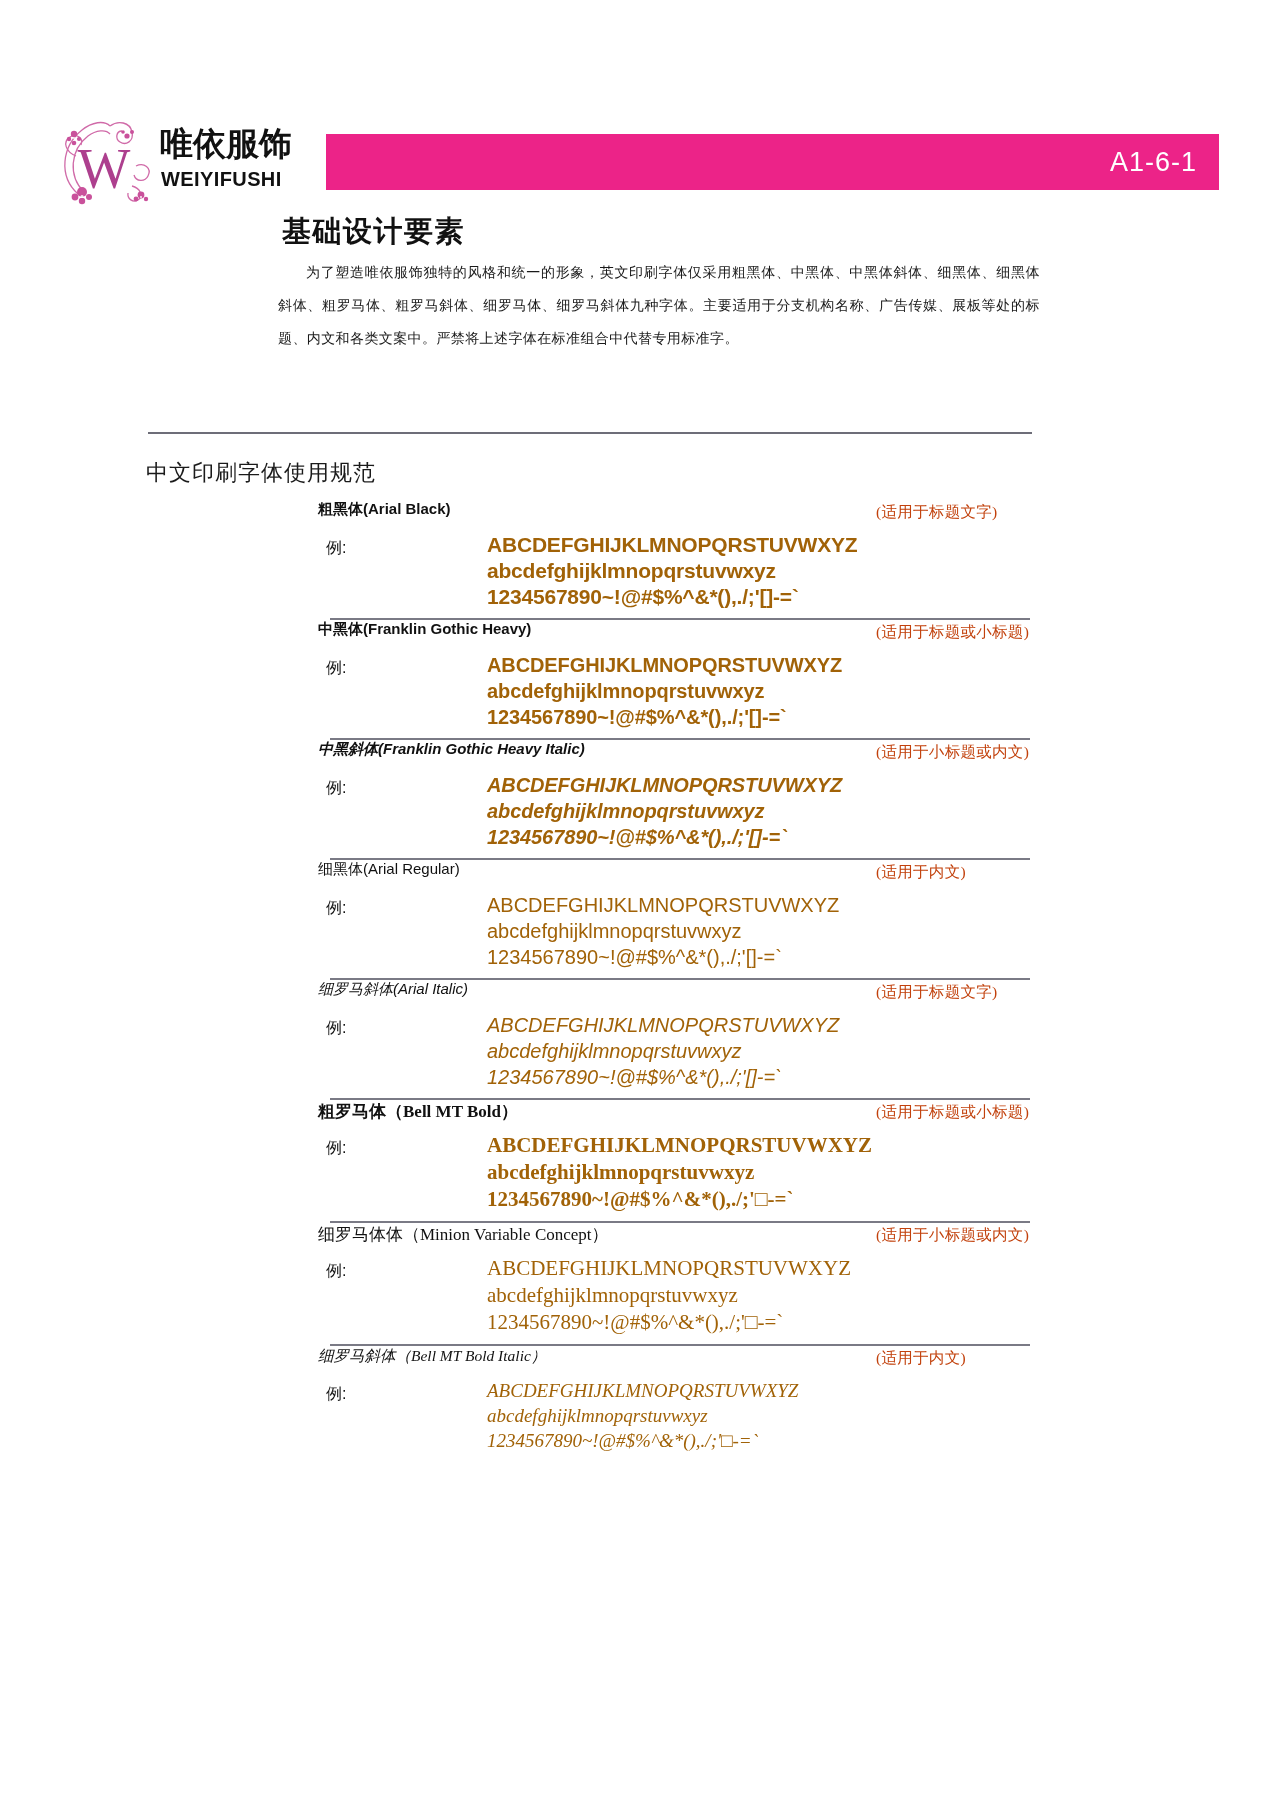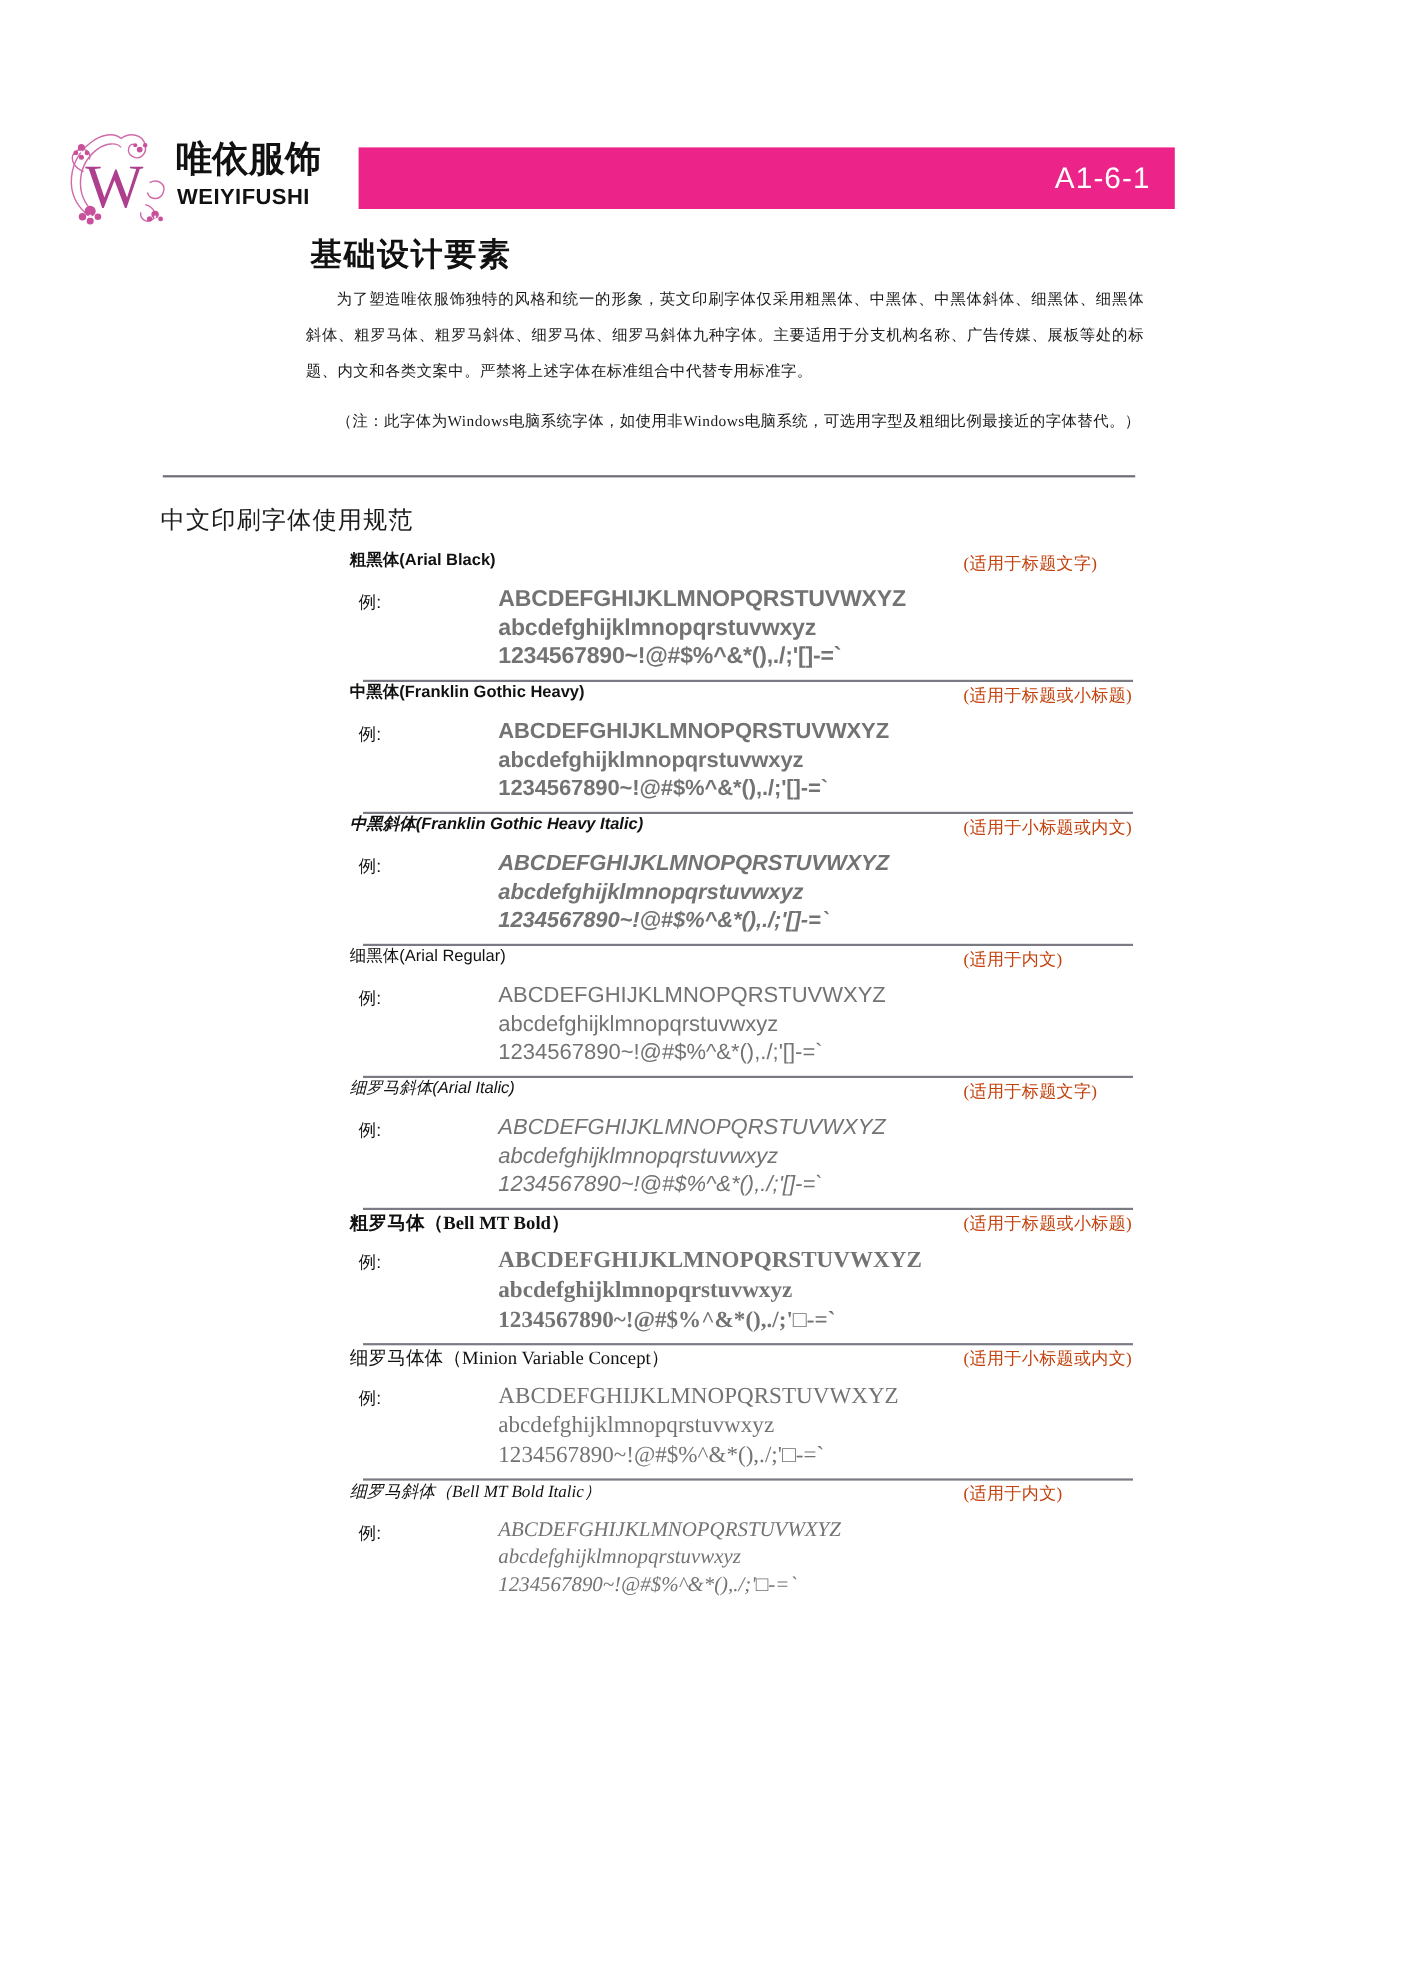--- a/index.html
+++ b/index.html
@@ -58,21 +58,21 @@
     font-size: 20px;
     font-weight: bold;
     letter-spacing: 0.4px;
     color: #111111;
     white-space: nowrap;
   }
   .pink-bar {
     position: absolute;
     left: 326px;
     top: 134px;
-    width: 742px;
+    width: 893px;
     height: 56px;
     background: #ec2388;
   }
   .page-code {
     position: absolute;
     right: 22px;
     top: 0;
     height: 56px;
     line-height: 56px;
     font-family: "Liberation Sans", "DejaVu Sans", sans-serif;
@@ -183,21 +183,22 @@
     font-family: "Liberation Sans", "DejaVu Sans", sans-serif;
     font-size: 16px;
     color: #111111;
   }
   .spec-lines {
     margin-left: 135px;
     width: 560px;
   }
   .spec-line {
     white-space: nowrap;
-    color: #737373;
+    color: #a16207;
+    margin-left: 34px;
   }
   .spec-rule {
     margin: 0 0 0 330px;
     width: 700px;
     height: 2px;
     background: #7a7a85;
   }
 
   
   .f-heavy-sans {
@@ -319,21 +320,20 @@
 
   <div class="pink-bar">
     <div class="page-code">A1-6-1</div>
   </div>
 
   <div class="page-title">基础设计要素</div>
 </div>
 
 <div class="intro">
   <p class="indent">为了塑造唯依服饰独特的风格和统一的形象，英文印刷字体仅采用粗黑体、中黑体、中黑体斜体、细黑体、细黑体斜体、粗罗马体、粗罗马斜体、细罗马体、细罗马斜体九种字体。主要适用于分支机构名称、广告传媒、展板等处的标题、内文和各类文案中。严禁将上述字体在标准组合中代替专用标准字。</p>
-  <p class="indent">（注：此字体为Windows电脑系统字体，如使用非Windows电脑系统，可选用字型及粗细比例最接近的字体替代。）</p>
 </div>
 
 <div class="rule-top"></div>
 <div class="section-heading">中文印刷字体使用规范</div>
 
 <div class="specimens">
 
   <div class="spec-block">
     <div class="spec-head">
       <div class="spec-name n-bold">粗黑体(Arial Black)</div>

